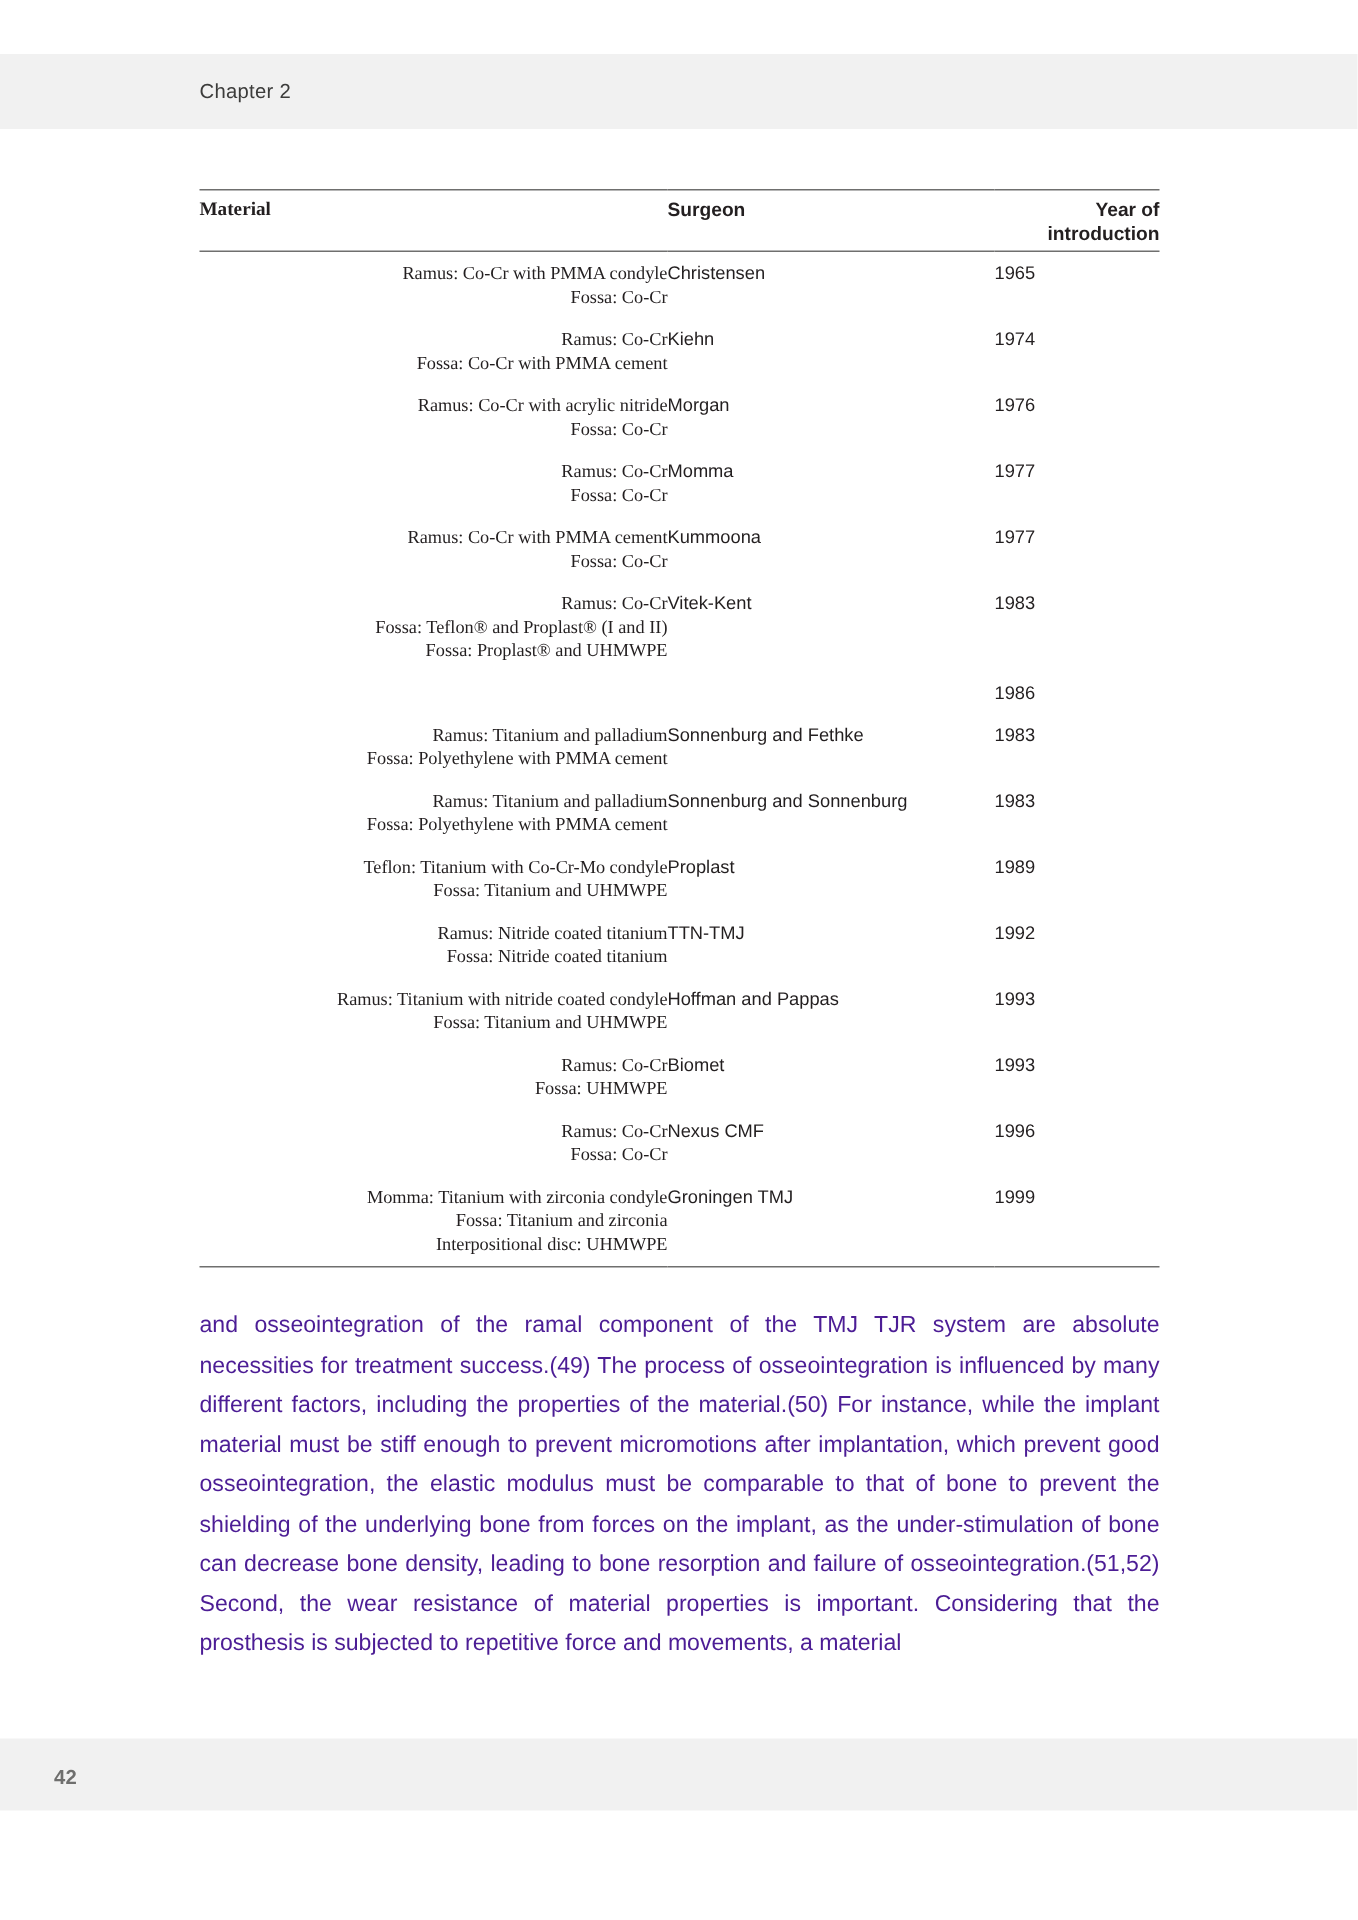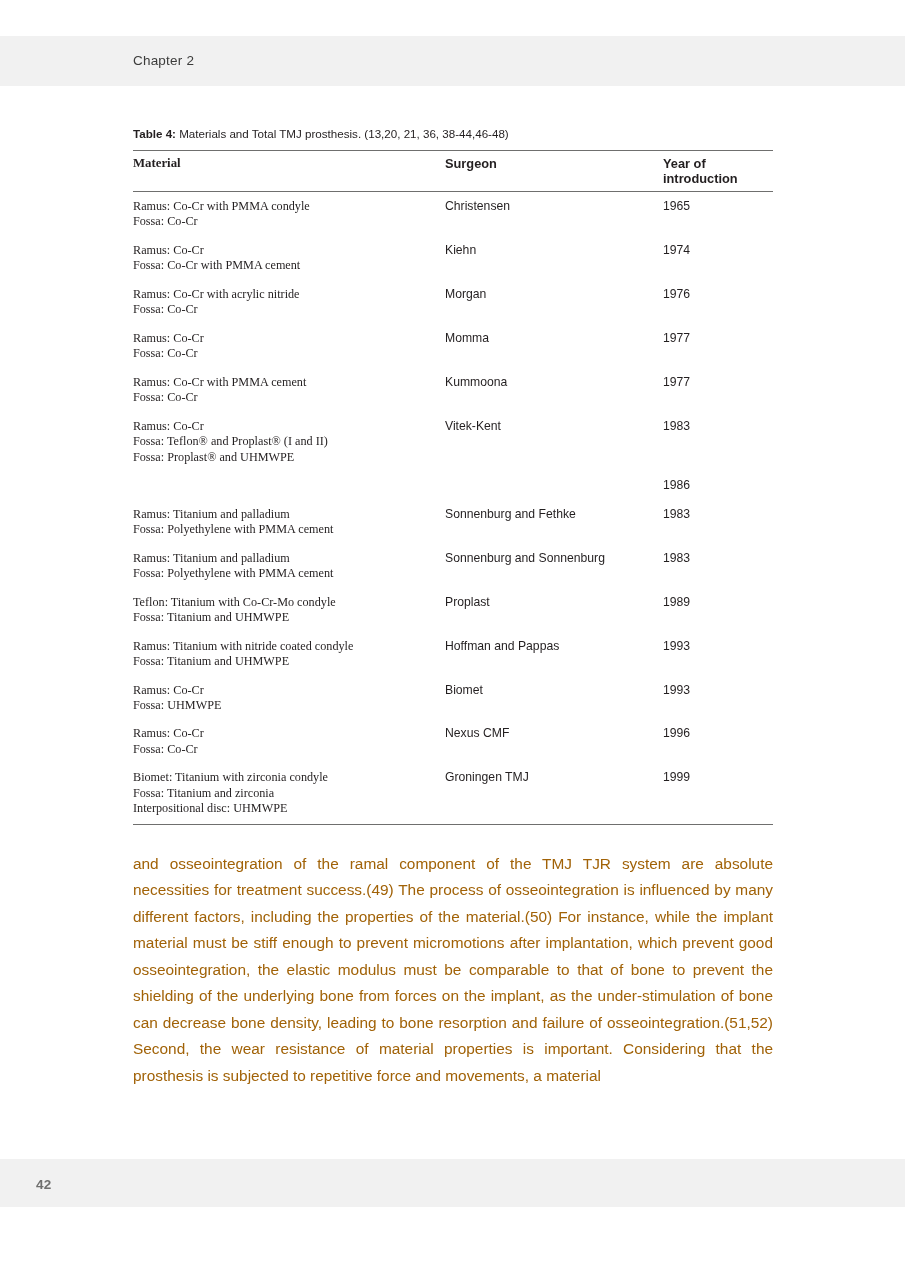--- a/index.html
+++ b/index.html
@@ -96,47 +96,44 @@
     color: #231f20;
   }
   table.mat-table tbody tr.last-row td {
     border-bottom: 1.1px solid #6f6f6e;
     padding-bottom: 7px;
   }
   .col-material { width: 312px; padding-right: 8px; font-family: Liberation Serif, serif; }
   .col-surgeon  { width: 218px; padding-right: 8px; }
   .col-year     { width: 110px; }
 
-  .mat-line { display: block; white-space: pre; }
+  .mat-line { display: block; white-space: pre; text-align: right; }
 
   .body-text {
     margin-top: 26px;
     width: 640px;
     font-size: 15.4px;
     line-height: 1.72;
     text-align: justify;
-    color: #a16207;
+    color: #4c1d95;
   }
   .body-text p {
     margin: 0;
   }
 </style>
 </head>
 <body>
 
 <div class="page">
 
   <div class="header-band"></div>
   <div class="header-text">Chapter 2</div>
 
   <div class="content">
 
-    <div class="table-caption">
-      <span class="cap-label">Table 4:</span><span> Materials and Total TMJ prosthesis. (13,20, 21, 36, 38-44,46-48)</span>
-    </div>
 
     <table class="mat-table">
       <thead>
         <tr>
           <th class="col-material">Material</th>
           <th class="col-surgeon">Surgeon</th>
           <th class="col-year">
             <span class="mat-line">Year of</span>
             <span class="mat-line">introduction</span>
           </th>
@@ -218,20 +215,28 @@
           <tr>
             <td class="col-material">
               <span class="mat-line">Teflon: Titanium with Co-Cr-Mo condyle</span>
               <span class="mat-line">Fossa: Titanium and UHMWPE</span>
             </td>
             <td class="col-surgeon">Proplast</td>
             <td class="col-year">1989</td>
           </tr>
           <tr>
             <td class="col-material">
+              <span class="mat-line">Ramus: Nitride coated titanium</span>
+              <span class="mat-line">Fossa: Nitride coated titanium</span>
+            </td>
+            <td class="col-surgeon">TTN-TMJ</td>
+            <td class="col-year">1992</td>
+          </tr>
+          <tr>
+            <td class="col-material">
               <span class="mat-line">Ramus: Titanium with nitride coated condyle</span>
               <span class="mat-line">Fossa: Titanium and UHMWPE</span>
             </td>
             <td class="col-surgeon">Hoffman and Pappas</td>
             <td class="col-year">1993</td>
           </tr>
           <tr>
             <td class="col-material">
               <span class="mat-line">Ramus: Co-Cr</span>
               <span class="mat-line">Fossa: UHMWPE</span>
@@ -242,21 +247,21 @@
           <tr>
             <td class="col-material">
               <span class="mat-line">Ramus: Co-Cr</span>
               <span class="mat-line">Fossa: Co-Cr</span>
             </td>
             <td class="col-surgeon">Nexus CMF</td>
             <td class="col-year">1996</td>
           </tr>
           <tr class="last-row">
             <td class="col-material">
-              <span class="mat-line">Biomet: Titanium with zirconia condyle</span>
+              <span class="mat-line">Momma: Titanium with zirconia condyle</span>
               <span class="mat-line">Fossa: Titanium and zirconia</span>
               <span class="mat-line">Interpositional disc: UHMWPE</span>
             </td>
             <td class="col-surgeon">Groningen TMJ</td>
             <td class="col-year">1999</td>
           </tr>
         </tbody>
     </table>
 
     <div class="body-text">

